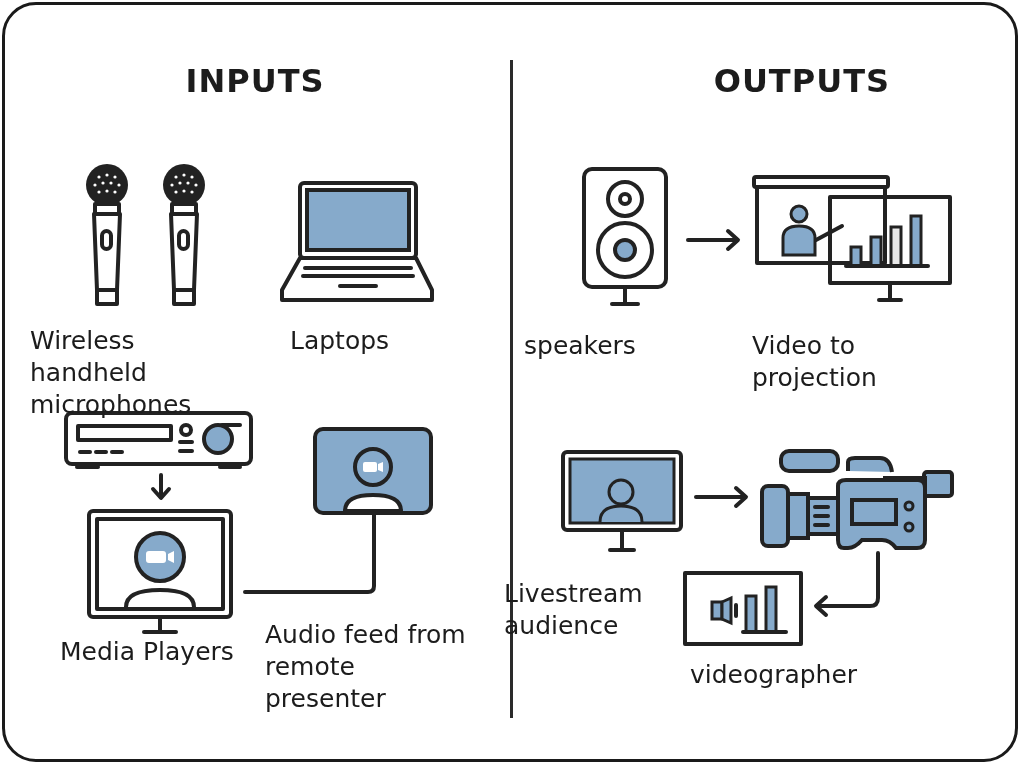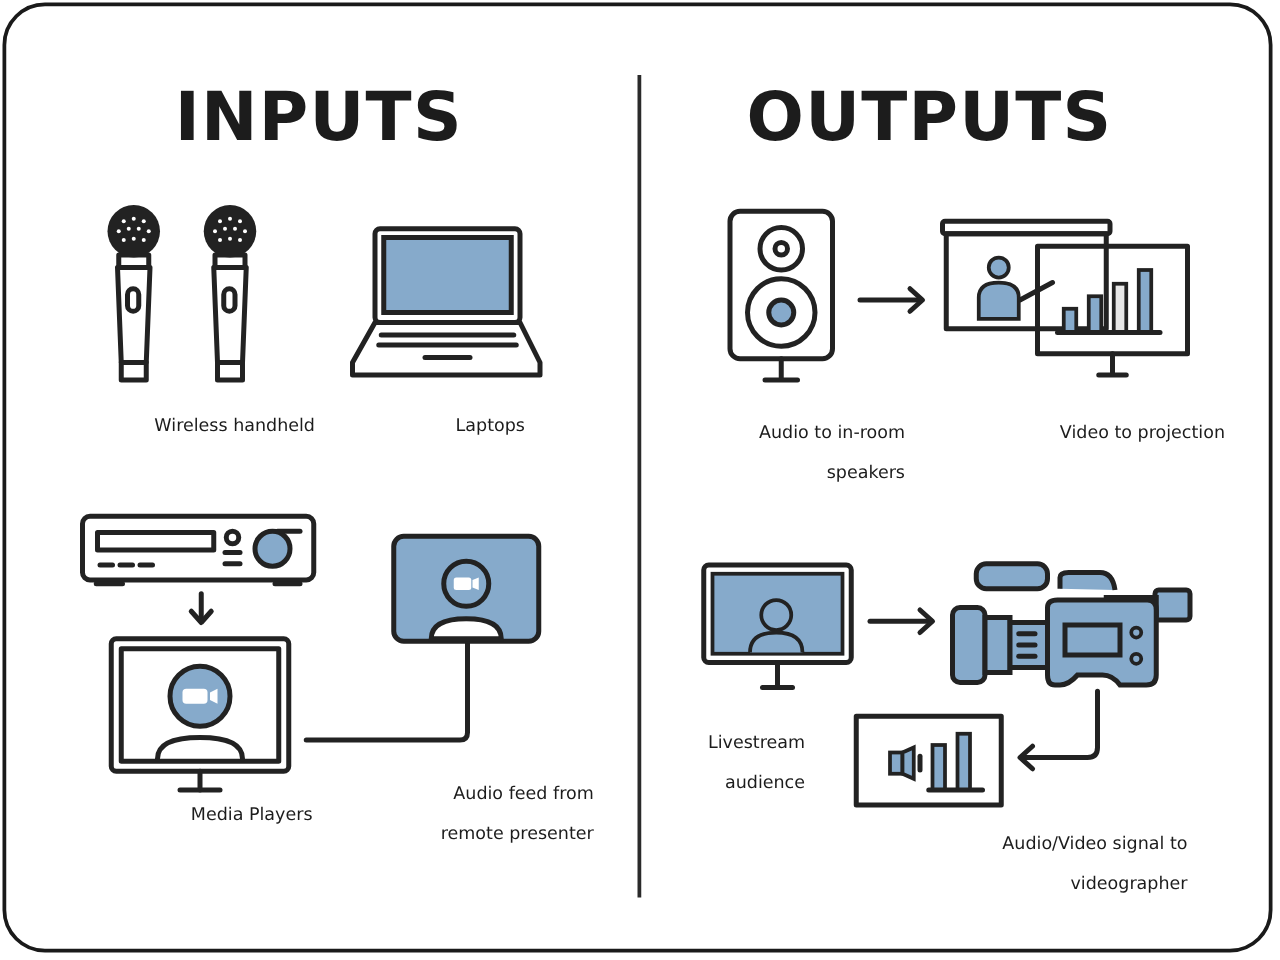--- a/index.html
+++ b/index.html
@@ -1,20 +1,20 @@
 <!DOCTYPE html>
 <html><head>
 <meta charset="utf-8">
 <style>
   html, body { margin:0; padding:0; background:#ffffff; }
   body { width:1024px; height:768px; position:relative; overflow:hidden; font-family:"DejaVu Sans", sans-serif; color:#1c1c1c; }
   #frame { position:absolute; left:2px; top:2px; width:1016px; height:760px; border:3px solid #1a1a1a; border-radius:34px; box-sizing:border-box; background:#fff; }
   .divider { position:absolute; left:510px; top:60px; width:3px; height:658px; background:#2a2a2a; }
-  .heading { position:absolute; top:62px; font-family:"DejaVu Sans", sans-serif; font-weight:bold; font-size:54px; letter-spacing:1px; color:#1c1c1c; text-align:center; }
-  .label { position:absolute; font-size:14px; line-height:32px; text-align:right; color:#1c1c1c; font-weight:500; }
+  .heading { position:absolute; top:62px; font-family:"DejaVu Sans", sans-serif; font-weight:bold; font-size:32px; letter-spacing:1px; color:#1c1c1c; text-align:center; }
+  .label { position:absolute; font-size:25px; line-height:32px; text-align:left; color:#1c1c1c; font-weight:500; }
   svg.art { position:absolute; left:0; top:0; width:1024px; height:768px; }
   .st { stroke:#222; stroke-width:4; fill:none; stroke-linecap:round; stroke-linejoin:round; }
 </style>
 </head>
 <body>
 
 <div id="frame"></div>
 <div class="divider"></div>
 
 <div class="heading" style="left:130px;width:250px;">INPUTS</div>
@@ -179,39 +179,38 @@
     <path d="M722 602 L731 598 L731 623 L722 619 Z" fill="#86aacb" stroke="#222" stroke-width="3"></path>
     <line x1="736" y1="605" x2="736" y2="616" class="st" stroke-width="3"></line>
     <rect x="746" y="596" width="10" height="36" fill="#86aacb" stroke="#222" stroke-width="3"></rect>
     <rect x="766" y="587" width="10" height="45" fill="#86aacb" stroke="#222" stroke-width="3"></rect>
     <line x1="743" y1="632" x2="786" y2="632" class="st" stroke-width="3"></line>
   </g>
 </svg>
 
 <div class="label" style="left:30px;top:325px;width:222px;">
   <div>Wireless handheld</div>
+  <div>microphones</div>
 </div>
 <div class="label" style="left:290px;top:325px;width:130px;">
   <div>Laptops</div>
 </div>
 <div class="label" style="left:60px;top:636px;width:190px;">
   <div>Media Players</div>
 </div>
 <div class="label" style="left:265px;top:619px;width:210px;">
   <div>Audio feed from</div>
   <div>remote presenter</div>
 </div>
 
 <div class="label" style="left:524px;top:330px;width:200px;">
-  <div>Audio to in-room</div>
   <div>speakers</div>
 </div>
 <div class="label" style="left:752px;top:330px;width:228px;">
   <div>Video to projection</div>
 </div>
 <div class="label" style="left:504px;top:578px;width:140px;">
   <div>Livestream</div>
   <div>audience</div>
 </div>
 <div class="label" style="left:690px;top:659px;width:260px;">
-  <div>Audio/Video signal to</div>
   <div>videographer</div>
 </div>
 
 </body></html>

